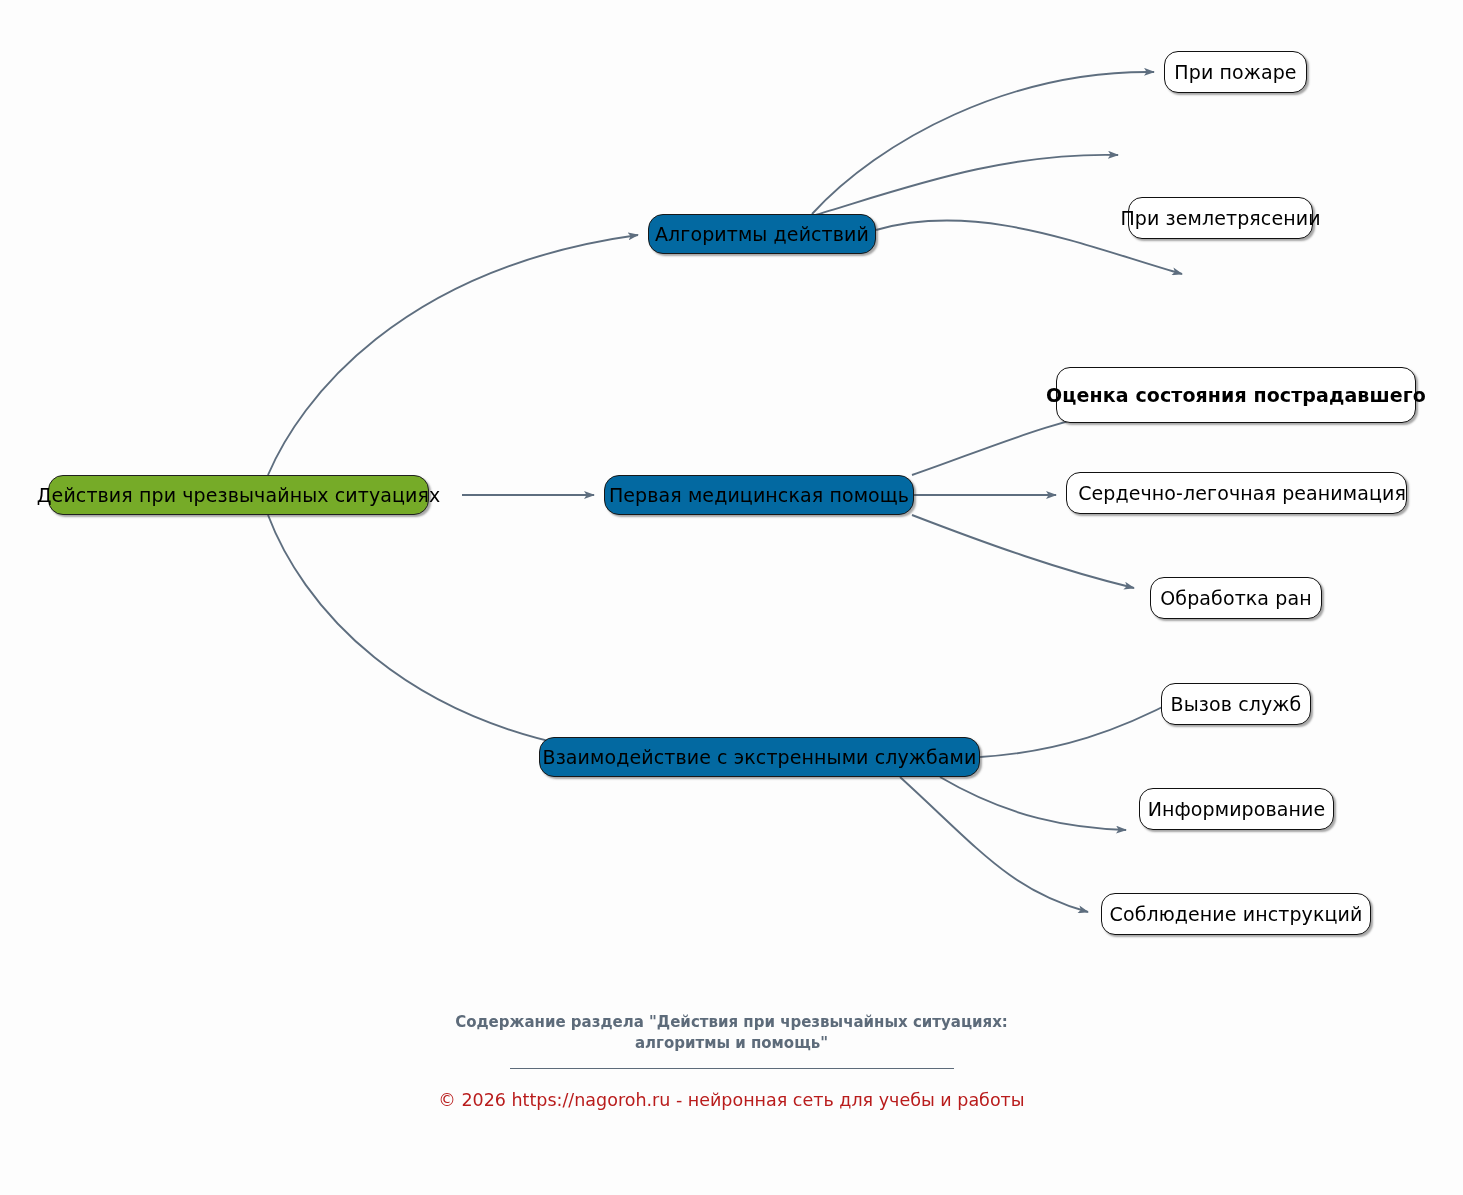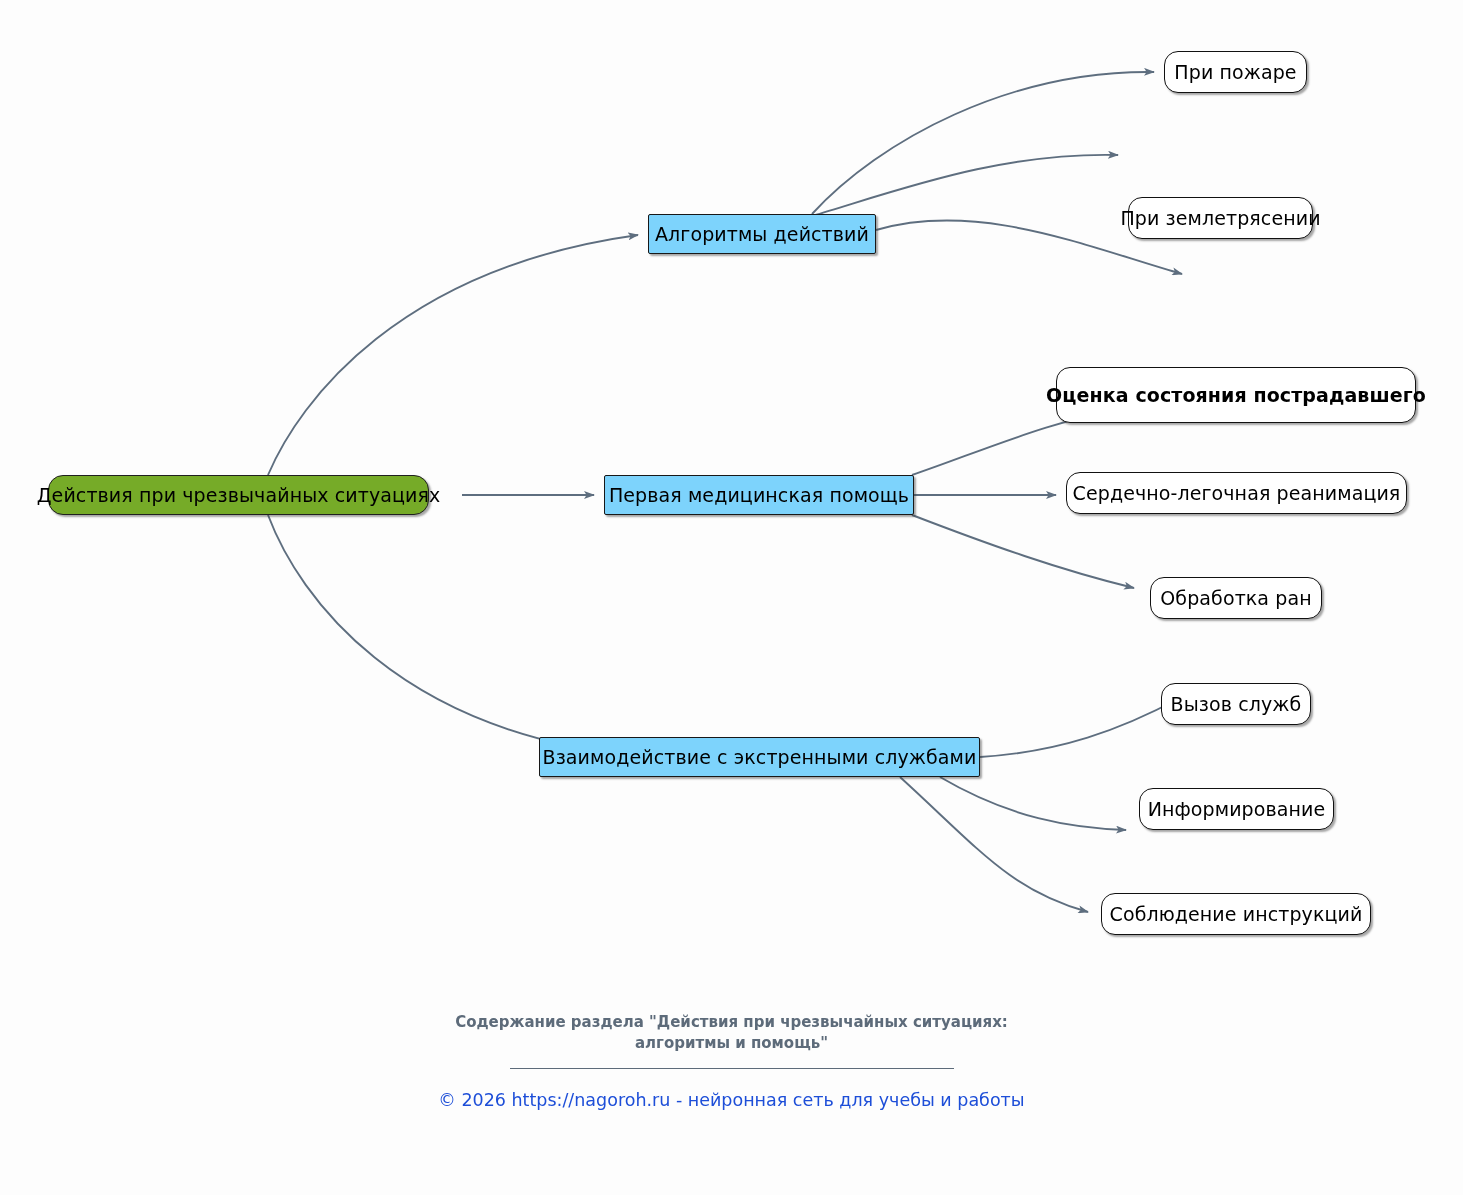--- a/index.html
+++ b/index.html
@@ -49,43 +49,43 @@
     box-shadow: 2px 2px 2px rgba(60,60,60,0.45);
   }
 
   .node-root {
     background: #76ab28;
     border: 1.6px solid #202020;
     border-radius: 15px;
   }
 
   .node-branch {
-    background: #7dd3fc;
+    background: #0369a1;
     border: 1.6px solid #181818;
-    border-radius: 2px;
+    border-radius: 15px;
   }
 
   .node-leaf {
     background: #ffffff;
     border: 1.6px solid #111111;
     border-radius: 14px;
   }
 
   
   .n-root        { left: 48px;   top: 475px; width: 381px;  height: 40px; }
   .n-b1          { left: 648px;  top: 214px; width: 228px;  height: 40px; }
   .n-b2          { left: 604px;  top: 475px; width: 310px;  height: 40px; }
   .n-b3          { left: 539px;  top: 737px; width: 441px;  height: 40px; }
 
   .n-l1a         { left: 1164px; top: 51px;  width: 143px;  height: 42px; }
   .n-l1b         { left: 1128px; top: 156px; width: 185px;  height: 42px; margin-top: 41px; }
   .n-l1c         { left: 1152px; top: 261px; width: 168px;  height: 42px; }
 
   .n-l2a         { left: 1056px; top: 367px; width: 360px;  height: 56px; font-weight: bold; }
-  .n-l2b         { left: 1066px; top: 472px; width: 341px;  height: 42px; }
+  .n-l2b         { left: 1066px; top: 472px; width: 341px;  height: 42px; justify-content: flex-end; }
   .n-l2c         { left: 1150px; top: 577px; width: 172px;  height: 42px; }
 
   .n-l3a         { left: 1161px; top: 683px; width: 150px;  height: 42px; }
   .n-l3b         { left: 1139px; top: 788px; width: 195px;  height: 42px; }
   .n-l3c         { left: 1101px; top: 893px; width: 270px;  height: 42px; text-align: center; }
 
   .node-label {
     pointer-events: none;
   }
 
@@ -109,21 +109,21 @@
   #footer-rule {
     width: 444px;
     height: 0;
     margin: 14px auto 0 auto;
     border-top: 1.4px solid #5d6b7a;
   }
   #footer-credit {
     margin-top: 21px;
     font-family: "DejaVu Sans", "Liberation Sans", sans-serif;
     font-size: 17.5px;
-    color: #1d4ed8;
+    color: #b91c1c;
   }
 </style>
 </head>
 <body>
 
 <div id="mindmap-canvas">
 
   <svg id="edge-layer" viewBox="0 0 1463 1195" width="1463" height="1195">
     <defs>
       <marker id="arrowhead" markerWidth="11" markerHeight="8" refX="10" refY="4" orient="auto" markerUnits="userSpaceOnUse">

